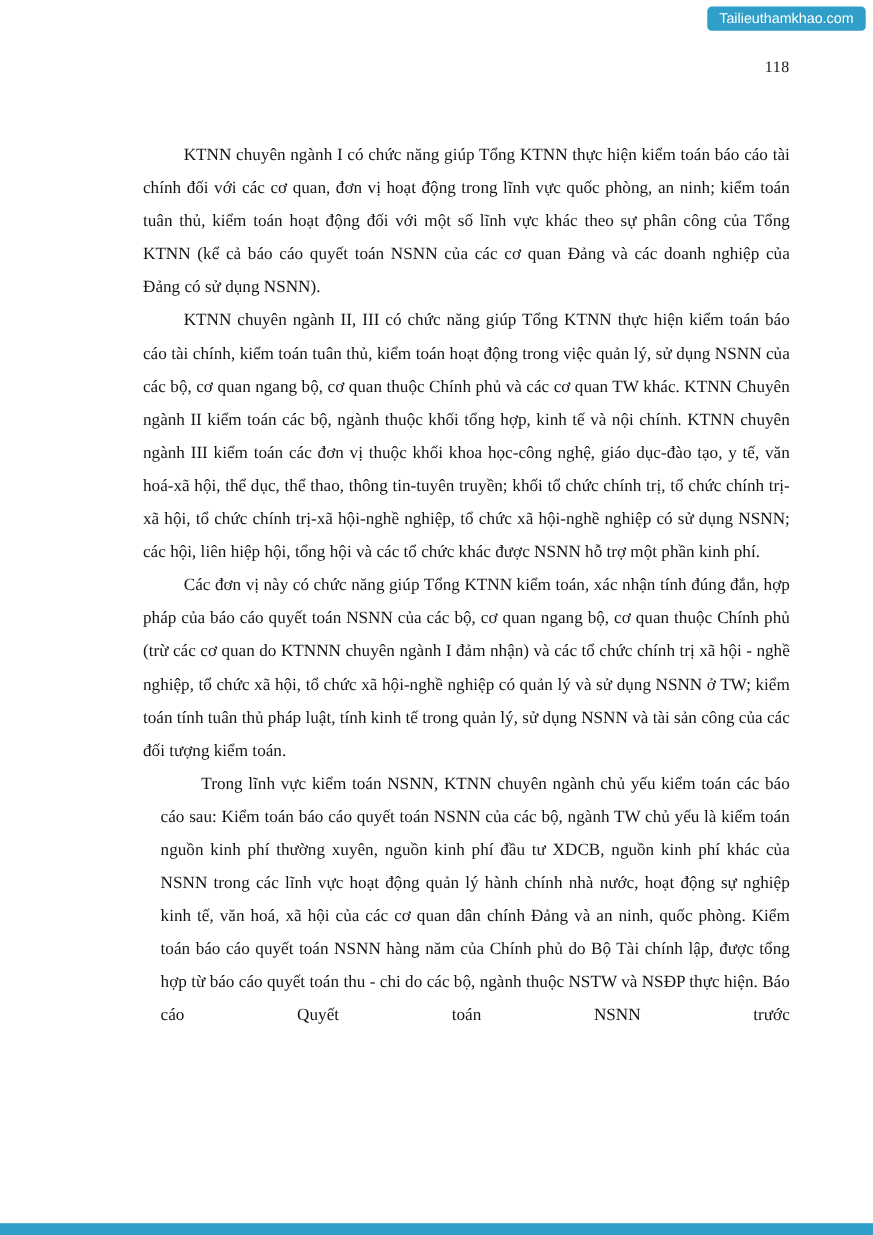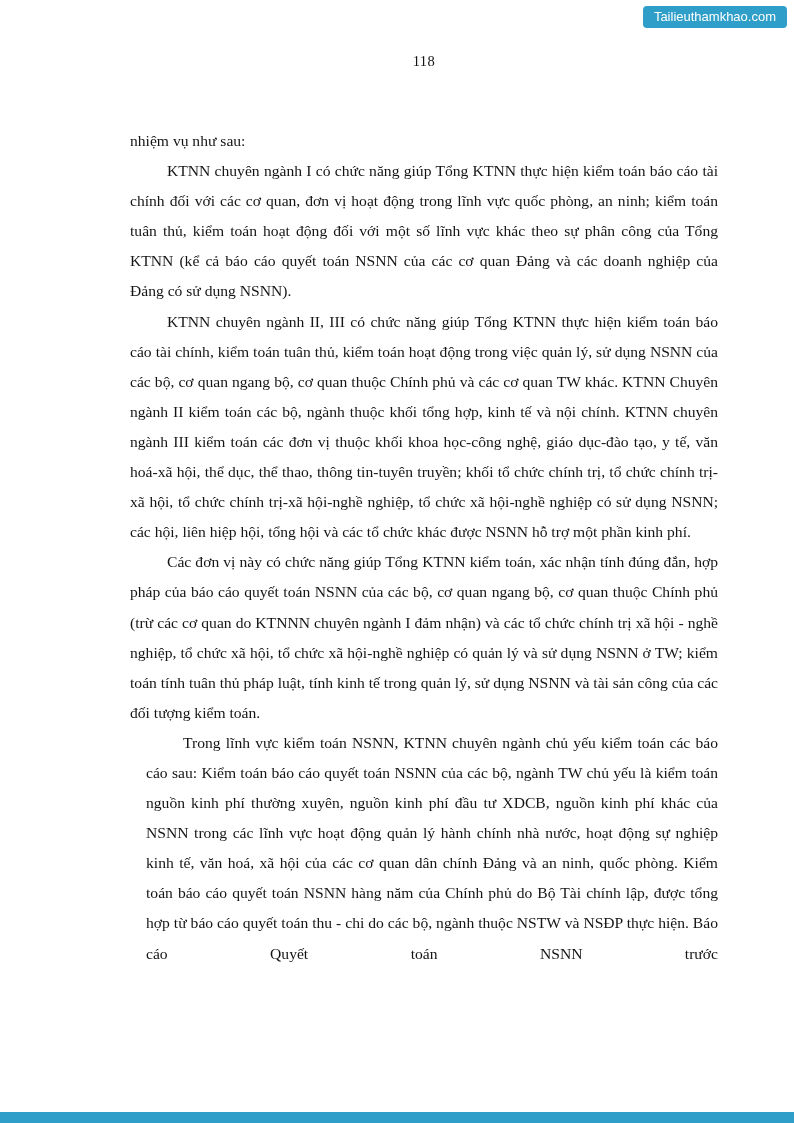--- a/index.html
+++ b/index.html
@@ -26,21 +26,21 @@
     line-height: 15px;
     padding: 3px 11px 4px 11px;
     border-radius: 4px;
     cursor: pointer;
   }
   .page-number {
     position: absolute;
     top: 53px;
     left: 130px;
     width: 588px;
-    text-align: center;
+    text-align: right;
     font-size: 14.5px;
     letter-spacing: 0.5px;
   }
   .content {
     position: absolute;
     top: 126px;
     left: 130px;
     width: 588px;
     font-size: 15.6px;
     line-height: 30.1px;
@@ -61,21 +61,20 @@
 </head>
 <body>
 
 <div class="page">
 
   <div class="watermark-badge">Tailieuthamkhao.com</div>
 
   <div class="page-number">118</div>
 
   <div class="content">
-    <p>nhiệm vụ như sau:</p>
     <p class="indent">KTNN chuyên ngành I có chức năng giúp Tổng KTNN thực hiện kiểm toán báo cáo tài chính đối với các cơ quan, đơn vị hoạt động trong lĩnh vực quốc phòng, an ninh; kiểm toán tuân thủ, kiểm toán hoạt động đối với một số lĩnh vực khác theo sự phân công của Tổng KTNN (kể cả báo cáo quyết toán NSNN của các cơ quan Đảng và các doanh nghiệp của Đảng có sử dụng NSNN).</p>
     <p class="indent">KTNN chuyên ngành II, III có chức năng giúp Tổng KTNN thực hiện kiểm toán báo cáo tài chính, kiểm toán tuân thủ, kiểm toán hoạt động trong việc quản lý, sử dụng NSNN của các bộ, cơ quan ngang bộ, cơ quan thuộc Chính phủ và các cơ quan TW khác. KTNN Chuyên ngành II kiểm toán các bộ, ngành thuộc khối tổng hợp, kinh tế và nội chính. KTNN chuyên ngành III kiểm toán các đơn vị thuộc khối khoa học-công nghệ, giáo dục-đào tạo, y tế, văn hoá-xã hội, thể dục, thể thao, thông tin-tuyên truyền; khối tổ chức chính trị, tổ chức chính trị-xã hội, tổ chức chính trị-xã hội-nghề nghiệp, tổ chức xã hội-nghề nghiệp có sử dụng NSNN; các hội, liên hiệp hội, tổng hội và các tổ chức khác được NSNN hỗ trợ một phần kinh phí.</p>
     <p class="indent">Các đơn vị này có chức năng giúp Tổng KTNN kiểm toán, xác nhận tính đúng đắn, hợp pháp của báo cáo quyết toán NSNN của các bộ, cơ quan ngang bộ, cơ quan thuộc Chính phủ (trừ các cơ quan do KTNNN chuyên ngành I đảm nhận) và các tổ chức chính trị xã hội - nghề nghiệp, tổ chức xã hội, tổ chức xã hội-nghề nghiệp có quản lý và sử dụng NSNN ở TW; kiểm toán tính tuân thủ pháp luật, tính kinh tế trong quản lý, sử dụng NSNN và tài sản công của các đối tượng kiểm toán.</p>
     <p class="indent cont-last">Trong lĩnh vực kiểm toán NSNN, KTNN chuyên ngành chủ yếu kiểm toán các báo cáo sau: Kiểm toán báo cáo quyết toán NSNN của các bộ, ngành TW chủ yếu là kiểm toán nguồn kinh phí thường xuyên, nguồn kinh phí đầu tư XDCB, nguồn kinh phí khác của NSNN trong các lĩnh vực hoạt động quản lý hành chính nhà nước, hoạt động sự nghiệp kinh tế, văn hoá, xã hội của các cơ quan dân chính Đảng và an ninh, quốc phòng. Kiểm toán báo cáo quyết toán NSNN hàng năm của Chính phủ do Bộ Tài chính lập, được tổng hợp từ báo cáo quyết toán thu - chi do các bộ, ngành thuộc NSTW và NSĐP thực hiện. Báo cáo Quyết toán NSNN trước</p>
   </div>
 
   <div class="footer-bar"></div>
 
 </div>
 

